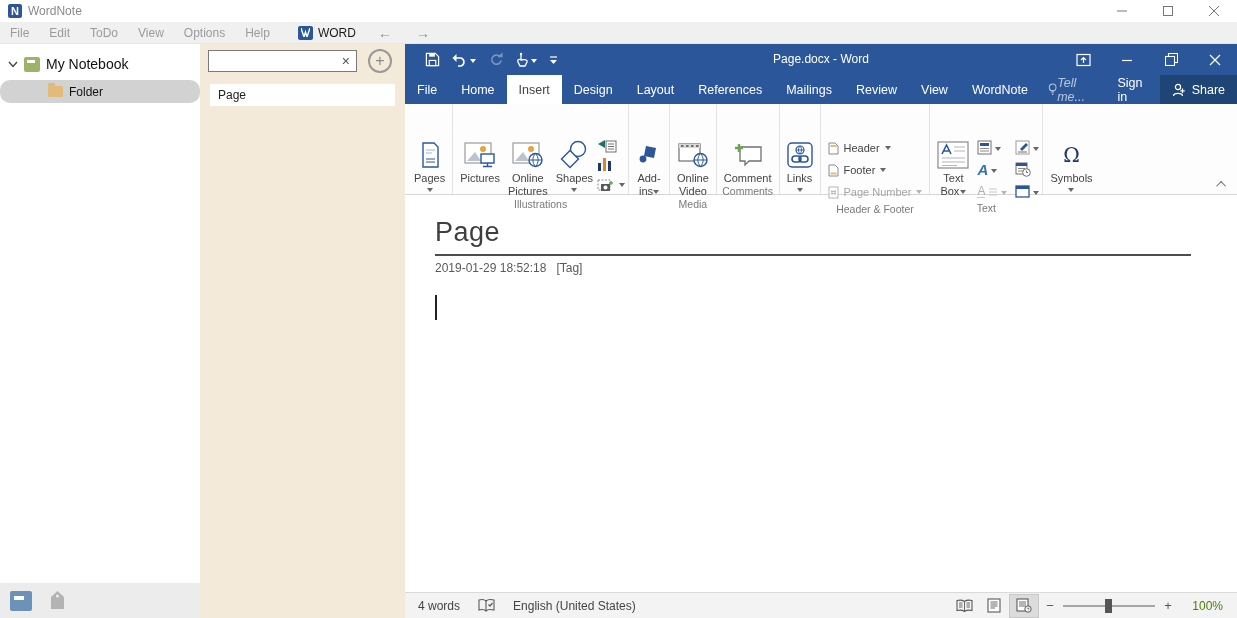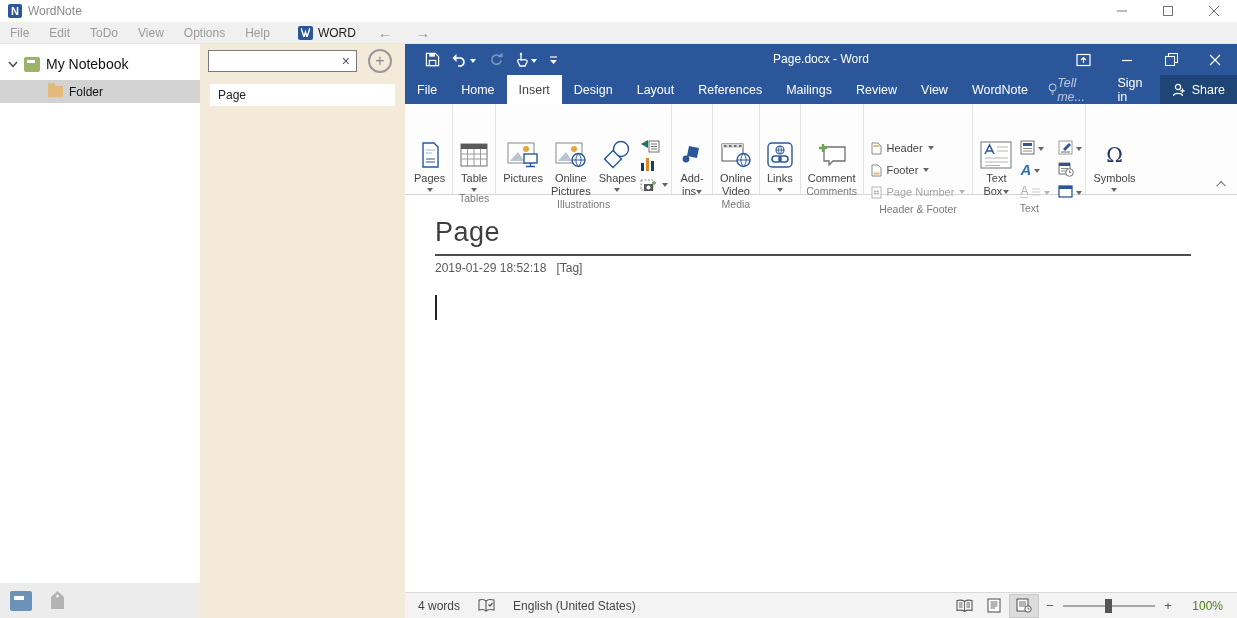--- a/index.html
+++ b/index.html
@@ -17,21 +17,21 @@
   
   .menubar { position:absolute; left:0; top:22px; width:1237px; height:22px; background:#f0f0f0; display:flex; align-items:center; font-size:12px; border-bottom:1px solid #e6e6e6; }
   .menu-item { color:#9b9b9b; padding:0 10px; height:22px; display:flex; align-items:center; }
   .word-menu { display:flex; align-items:center; gap:5px; color:#1a1a1a; padding:0 10px; margin-left:8px; }
   .word-glyph { width:15px; height:14px; background:#2b579a; border-radius:2px; display:flex; align-items:center; justify-content:center; }
   .nav-arrow { color:#8b8b8b; font-size:14px; padding:0 12px; }
 
   
   .sidebar { position:absolute; left:0; top:44px; width:200px; height:574px; background:#fff; }
   .nb-row { display:flex; align-items:center; height:24px; margin-top:8px; gap:6px; padding-left:8px; font-size:14px; color:#111; }
-  .folder-row { display:flex; align-items:center; height:23px; background:#d2d2d2; gap:6px; padding-left:48px; font-size:12px; color:#111; margin-top:4px; }
+  .folder-row { display:flex; align-items:center; height:23px; background:#d2d2d2; gap:6px; padding-left:48px; font-size:12px; color:#111; margin-top:4px;border-radius:10px; }
   .nbicon-green { width:16px; height:15px; background:#9cb369; border-radius:2px; position:relative; }
   .nbicon-green::after { content:""; position:absolute; left:3px; top:3px; width:8px; height:3px; background:#fff; }
   .foldericon { width:15px; height:11px; background:#e2ba7c; border-radius:1px; position:relative; }
   .foldericon::before { content:""; position:absolute; left:0; top:-3px; width:7px; height:3px; background:#e2ba7c; border-radius:1px 1px 0 0; }
   .side-footer { position:absolute; left:0; bottom:0; width:200px; height:35px; background:#ececec; display:flex; align-items:center; gap:18px; padding-left:10px; }
   .nbicon-blue { width:22px; height:20px; background:#6d92b8; border-radius:2px; position:relative; }
   .nbicon-blue::after { content:""; position:absolute; left:4px; top:5px; width:10px; height:4px; background:#fff; }
 
   
   .pages-panel { position:absolute; left:200px; top:44px; width:205px; height:574px; background:#f4ead9; }
@@ -277,36 +277,20 @@
               <path d="M7 8 H16 M7 11 H13" stroke="#9db6d9" stroke-width="1"></path>
             </svg>
           </span>
           <span class="rlabel">Pages</span>
           <span class="dd"></span>
         </div>
       </div>
       <div class="glabel"></div>
     </div>
 
-    <div class="rgroup">
-      <div class="rgroup-content">
-        <div class="rbtn">
-          <span class="ricon">
-            <svg width="28" height="24" viewBox="0 0 28 24">
-              <rect x="1" y="1" width="26" height="22" fill="#fff" stroke="#707070" stroke-width="1"></rect>
-              <rect x="1" y="1" width="26" height="5" fill="#595959"></rect>
-              <path d="M1 11 H27 M1 16 H27 M7.5 6 V23 M14 6 V23 M20.5 6 V23" stroke="#9a9a9a" stroke-width="1"></path>
-            </svg>
-          </span>
-          <span class="rlabel">Table</span>
-          <span class="dd"></span>
-        </div>
-      </div>
-      <div class="glabel">Tables</div>
-    </div>
 
     <div class="rgroup">
       <div class="rgroup-content">
         <div class="rbtn">
           <span class="ricon">
             <svg width="32" height="28" viewBox="0 0 32 28">
               <rect x="1" y="2" width="26" height="20" fill="#fff" stroke="#9c9c9c" stroke-width="1.2"></rect>
               <circle cx="19" cy="8" r="3" fill="#e8a33d"></circle>
               <path d="M3 20 L11 11 L17 20 Z" fill="#b9c4ce"></path>
               <rect x="17" y="13" width="13" height="9" fill="#fff" stroke="#2b579a" stroke-width="1.4"></rect>
@@ -405,48 +389,48 @@
           <span class="rlabel">Video</span>
         </div>
       </div>
       <div class="glabel">Media</div>
     </div>
 
     <div class="rgroup">
       <div class="rgroup-content">
         <div class="rbtn">
           <span class="ricon">
+            <svg width="32" height="28" viewBox="0 0 32 28">
+              <path d="M8 6 H29 V20 H17 L13 24 V20 H8 Z" fill="#fff" stroke="#707070" stroke-width="1.3"></path>
+              <path d="M7 3 V11 M3 7 H11" stroke="#6aa84f" stroke-width="2.4"></path>
+            </svg>
+          </span>
+          <span class="rlabel">Comment</span>
+        </div>
+      </div>
+      <div class="glabel">Comments</div>
+    </div>
+
+    <div class="rgroup">
+      <div class="rgroup-content">
+        <div class="rbtn">
+          <span class="ricon">
             <svg width="26" height="26" viewBox="0 0 26 26">
               <rect x="1" y="1" width="24" height="24" rx="4" fill="#fff" stroke="#2b579a" stroke-width="1.4"></rect>
               <circle cx="13" cy="8" r="4" fill="none" stroke="#2b579a" stroke-width="1.2"></circle>
               <path d="M9 8 H17 M13 4 C11 6 11 10 13 12 M13 4 C15 6 15 10 13 12" fill="none" stroke="#2b579a" stroke-width="0.9"></path>
               <rect x="5" y="14" width="9" height="6" rx="3" fill="none" stroke="#2b579a" stroke-width="1.6"></rect>
               <rect x="12" y="14" width="9" height="6" rx="3" fill="none" stroke="#2b579a" stroke-width="1.6"></rect>
             </svg>
           </span>
           <span class="rlabel">Links</span>
           <span class="dd"></span>
         </div>
       </div>
       <div class="glabel"></div>
-    </div>
-
-    <div class="rgroup">
-      <div class="rgroup-content">
-        <div class="rbtn">
-          <span class="ricon">
-            <svg width="32" height="28" viewBox="0 0 32 28">
-              <path d="M8 6 H29 V20 H17 L13 24 V20 H8 Z" fill="#fff" stroke="#707070" stroke-width="1.3"></path>
-              <path d="M7 3 V11 M3 7 H11" stroke="#6aa84f" stroke-width="2.4"></path>
-            </svg>
-          </span>
-          <span class="rlabel">Comment</span>
-        </div>
-      </div>
-      <div class="glabel">Comments</div>
     </div>
 
     <div class="rgroup">
       <div class="rgroup-content" style="flex-direction:column; align-items:flex-start; justify-content:flex-start; padding:3px 4px 0">
         <div class="srow">
           <svg width="11" height="13" viewBox="0 0 11 13">
             <path d="M1 1 H7 L10 4 V12 H1 Z" fill="#fff" stroke="#8a8a8a" stroke-width="1"></path>
             <rect x="2.5" y="3" width="6" height="2" fill="#e3bb7d"></rect>
           </svg>
           <span>Header</span>

